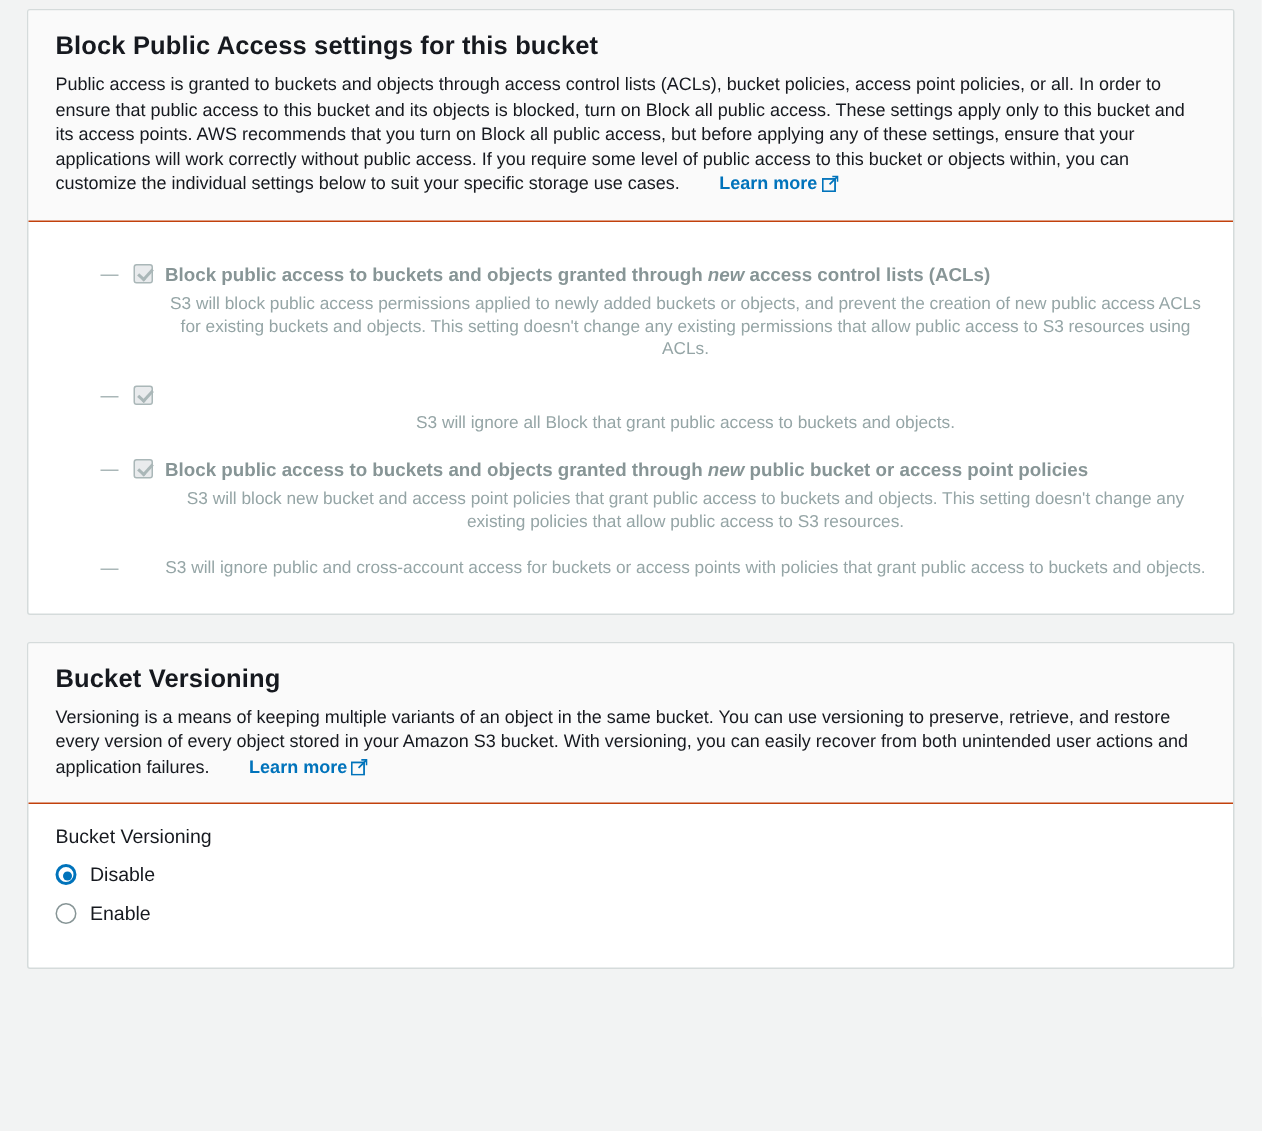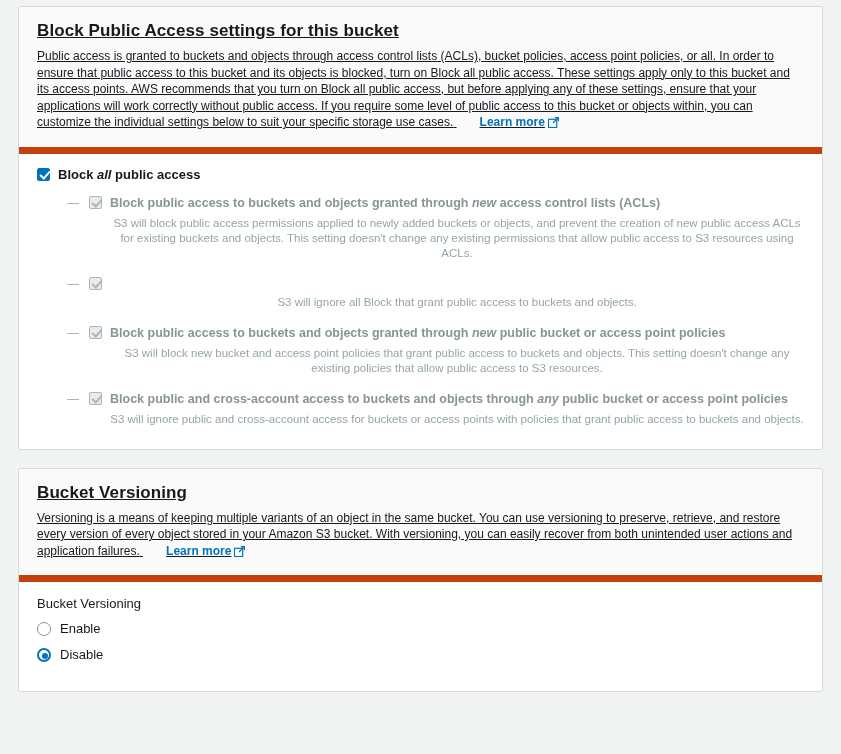--- a/index.html
+++ b/index.html
@@ -22,22 +22,21 @@
   .card {
     background: #ffffff;
     border: 1px solid #d5dbdb;
     border-radius: 2px;
     margin: 6px 18px 0 18px;
     box-sizing: border-box;
   }
   .card-header {
     background: #fafafa;
     padding: 14px 18px 14px 18px;
-    border-bottom: 7px solid #c2410c;
-    text-decoration: underline;
+    border-bottom: 1px solid #c2410c;
   }
   .card-title {
     font-size: 17px;
     font-weight: bold;
     color: #16191f;
     margin: 0 0 7px 0;
     letter-spacing: 0.1px;
   }
   .card-desc {
     font-size: 12px;
@@ -202,26 +201,20 @@
         <span>Public access is granted to buckets and objects through access control lists (ACLs), bucket policies, access point policies, or all. In order to ensure that public access to this bucket and its objects is blocked, turn on Block all public access. These settings apply only to this bucket and its access points. AWS recommends that you turn on Block all public access, but before applying any of these settings, ensure that your applications will work correctly without public access. If you require some level of public access to this bucket or objects within, you can customize the individual settings below to suit your specific storage use cases.</span>
         <a class="learn-more" href="#"><span>Learn more</span><span class="ext-icon"><svg width="11" height="11" viewBox="0 0 12 12">
                 <rect x="0.5" y="2.5" width="9" height="9" fill="none" stroke="#0073bb" stroke-width="1.3"></rect>
                 <path d="M5.5 6.5 L11 1" stroke="#0073bb" stroke-width="1.3" fill="none"></path>
                 <path d="M7.5 0.6 H11.4 V4.5" stroke="#0073bb" stroke-width="1.3" fill="none"></path>
               </svg></span></a>
       </p>
     </div>
     <div class="card-body">
 
-      <div class="row-main">
-        <span class="cb checked">
-            <span class="tick"></span>
-          </span>
-        <span class="row-main-label"><span>Block </span><em>all</em><span> public access</span></span>
-      </div>
 
       <div class="sub-list">
 
         <div class="sub-item">
           <span class="elbow"></span>
           <div class="sub-row">
             <span class="cb disabled-box">
                 <span class="tick"></span>
               </span>
             <span class="sub-label"><span>Block public access to buckets and objects granted through </span><em>new</em><span> access control lists (ACLs)</span></span>
@@ -245,26 +238,20 @@
             <span class="cb disabled-box">
                 <span class="tick"></span>
               </span>
             <span class="sub-label"><span>Block public access to buckets and objects granted through </span><em>new</em><span> public bucket or access point policies</span></span>
           </div>
           <div class="sub-text">S3 will block new bucket and access point policies that grant public access to buckets and objects. This setting doesn't change any existing policies that allow public access to S3 resources.</div>
         </div>
 
         <div class="sub-item">
           <span class="elbow"></span>
-          <div class="sub-row">
-            <span class="cb disabled-box">
-                <span class="tick"></span>
-              </span>
-            <span class="sub-label"><span>Block public and cross-account access to buckets and objects through </span><em>any</em><span> public bucket or access point policies</span></span>
-          </div>
           <div class="sub-text">S3 will ignore public and cross-account access for buckets or access points with policies that grant public access to buckets and objects.</div>
         </div>
 
       </div>
     </div>
   </section>
 
   <section class="card" style="margin-top:18px;">
     <div class="card-header">
       <h2 class="card-title">Bucket Versioning</h2>
@@ -273,23 +260,23 @@
         <a class="learn-more" href="#"><span>Learn more</span><span class="ext-icon"><svg width="11" height="11" viewBox="0 0 12 12">
                 <rect x="0.5" y="2.5" width="9" height="9" fill="none" stroke="#0073bb" stroke-width="1.3"></rect>
                 <path d="M5.5 6.5 L11 1" stroke="#0073bb" stroke-width="1.3" fill="none"></path>
                 <path d="M7.5 0.6 H11.4 V4.5" stroke="#0073bb" stroke-width="1.3" fill="none"></path>
               </svg></span></a>
       </p>
     </div>
     <div class="versioning-body">
       <div class="field-label">Bucket Versioning</div>
       <div class="radio-row">
+        <span class="radio selected"></span>
+        <span class="radio-label">Disable</span>
+      </div>
+      <div class="radio-row">
         <span class="radio"></span>
         <span class="radio-label">Enable</span>
       </div>
-      <div class="radio-row">
-        <span class="radio selected"></span>
-        <span class="radio-label">Disable</span>
-      </div>
     </div>
   </section>
 
 </div>
 
 </body></html>

